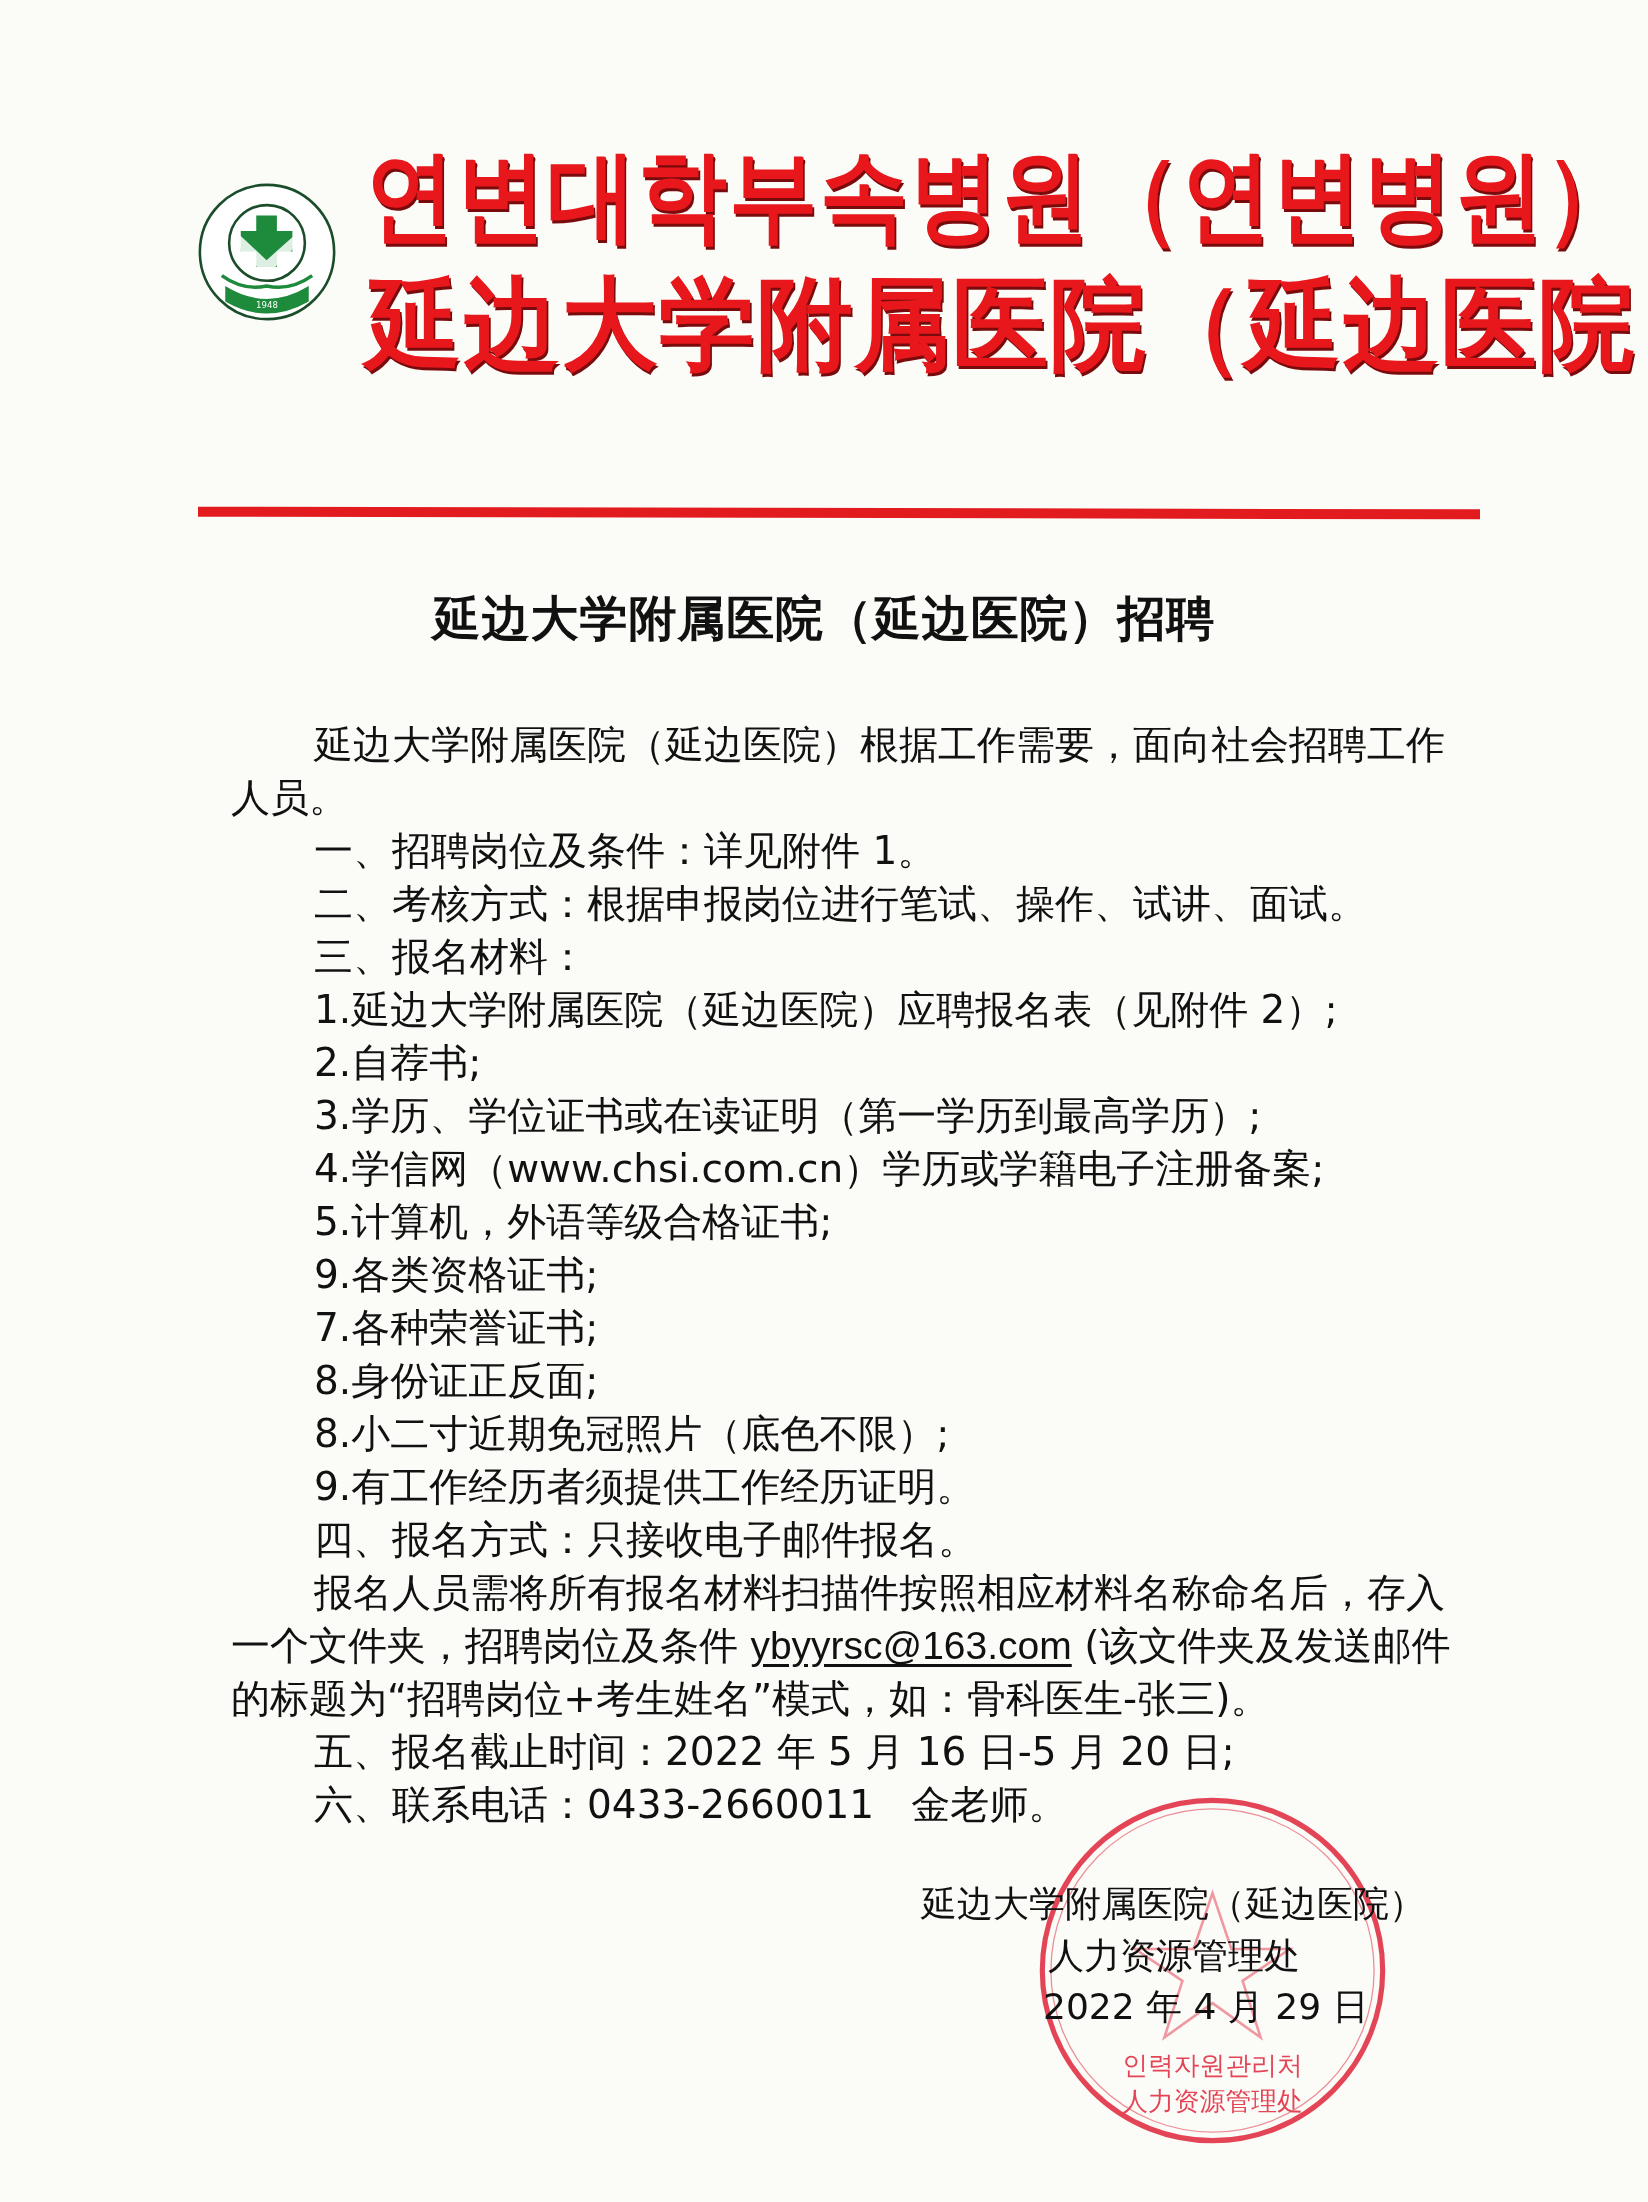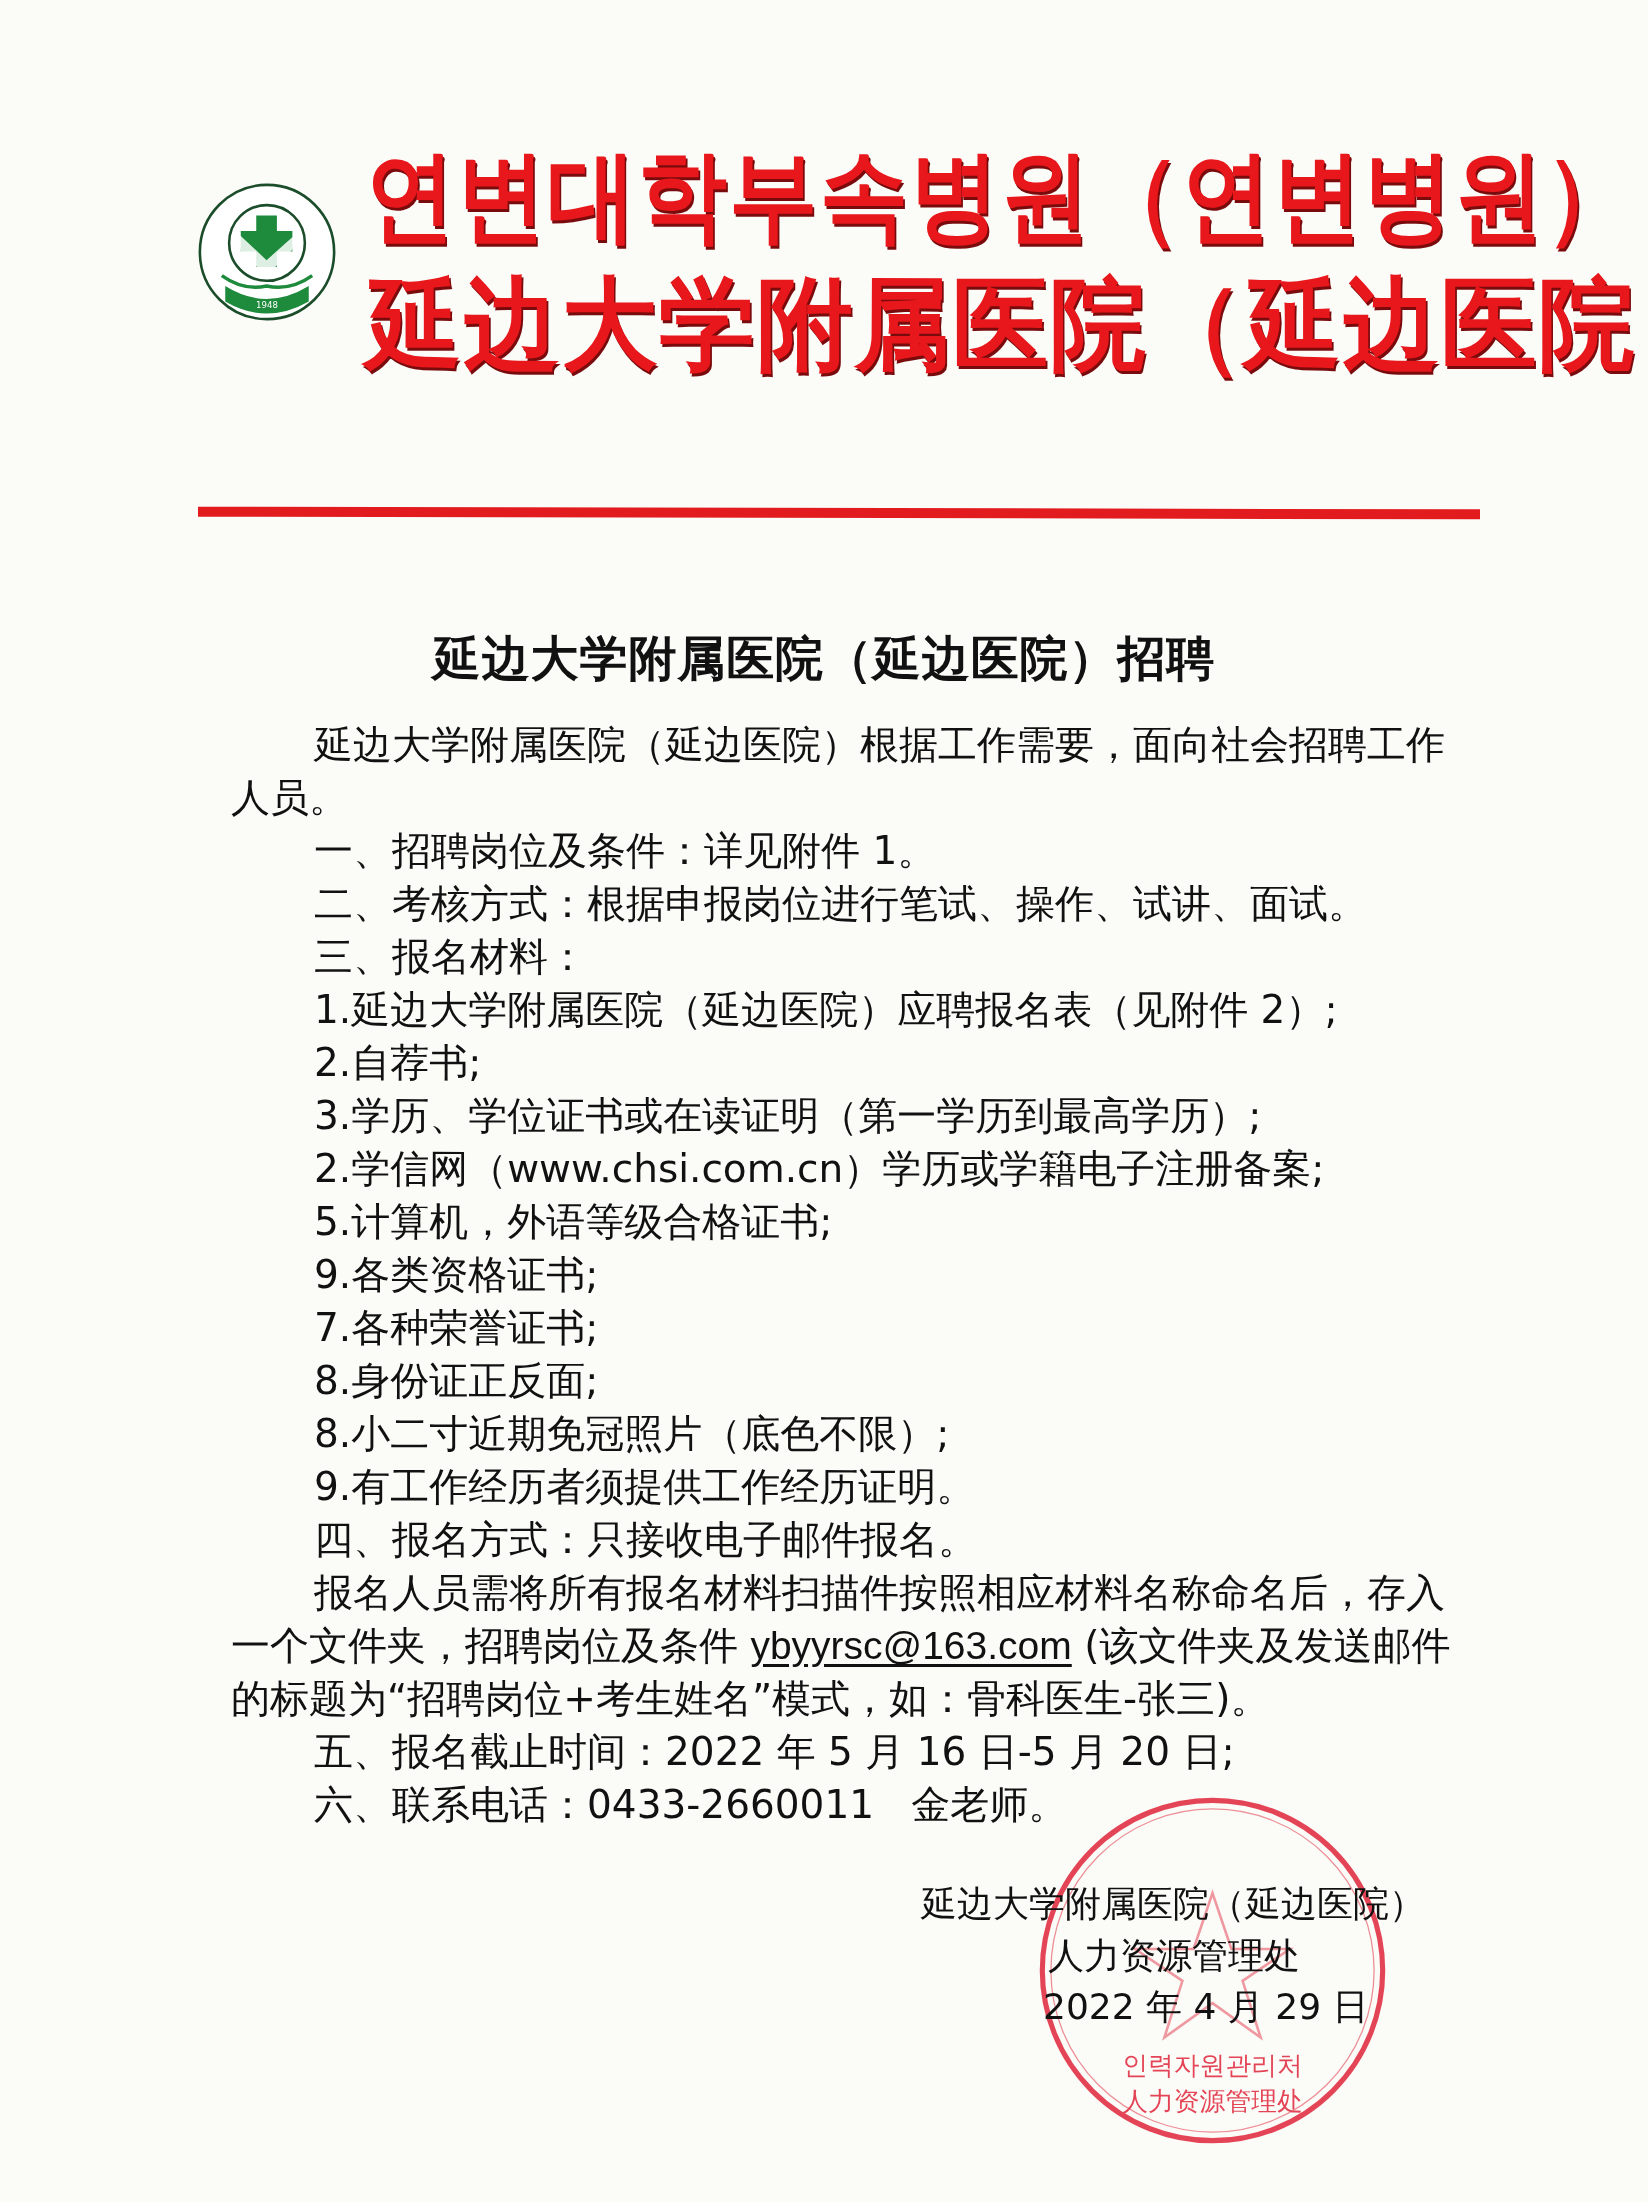--- a/index.html
+++ b/index.html
@@ -26,21 +26,20 @@
   .red-rule {
     position: absolute; left: 198px; top: 508px;
     width: 1282px; height: 9.5px; background: #e21b1f;
     transform: rotate(0.12deg);
   }
   .doc-title {
     position: absolute; left: 0; width: 100%; top: 587px;
     text-align: center; font-size: 48px; font-weight: bold;
     font-family: "DejaVu Sans", "Liberation Sans", sans-serif;
     letter-spacing: 0.9px;
-    margin-top: 40px;
   }
   .body {
     position: absolute; left: 231px; top: 718px; width: 1256px;
     font-size: 39px; line-height: 53px;
     font-family: "DejaVu Sans", "Liberation Sans", sans-serif;
   }
   .p { margin: 0; white-space: nowrap; }
   .indent { padding-left: 83px; }
   .email { text-decoration: underline; text-underline-offset: 5.2px; font-family: Liberation Sans, sans-serif; }
   .stamp {
@@ -81,21 +80,21 @@
   <p class="p indent">延边大学附属医院（延边医院）根据工作需要，面向社会招聘工作</p>
   <p class="p">人员。</p>
 
   <p class="p indent">一、招聘岗位及条件：详见附件 1。</p>
   <p class="p indent">二、考核方式：根据申报岗位进行笔试、操作、试讲、面试。</p>
   <p class="p indent">三、报名材料：</p>
 
   <p class="p indent">1.延边大学附属医院（延边医院）应聘报名表（见附件 2）;</p>
   <p class="p indent">2.自荐书;</p>
   <p class="p indent">3.学历、学位证书或在读证明（第一学历到最高学历）;</p>
-  <p class="p indent">2.学信网（www.chsi.com.cn）学历或学籍电子注册备案;</p>
+  <p class="p indent">4.学信网（www.chsi.com.cn）学历或学籍电子注册备案;</p>
   <p class="p indent">5.计算机，外语等级合格证书;</p>
   <p class="p indent">9.各类资格证书;</p>
   <p class="p indent">7.各种荣誉证书;</p>
   <p class="p indent">8.身份证正反面;</p>
   <p class="p indent">8.小二寸近期免冠照片（底色不限）;</p>
   <p class="p indent">9.有工作经历者须提供工作经历证明。</p>
 
   <p class="p indent">四、报名方式：只接收电子邮件报名。</p>
   <p class="p indent">报名人员需将所有报名材料扫描件按照相应材料名称命名后，存入</p>
   <p class="p">

